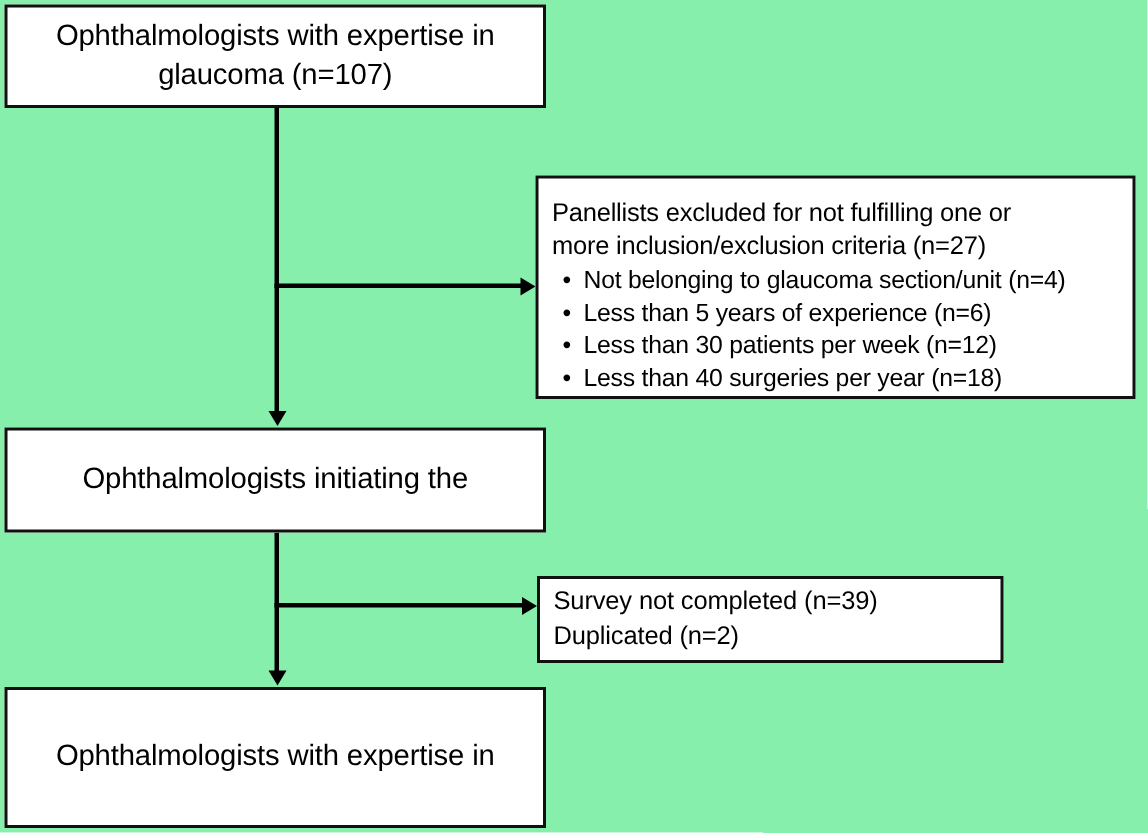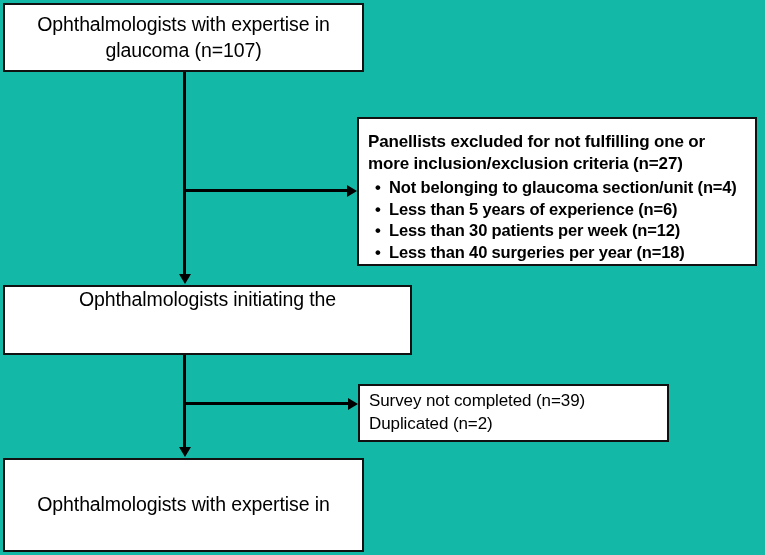--- a/index.html
+++ b/index.html
@@ -5,21 +5,21 @@
 <style>
   html, body {
     margin: 0;
     padding: 0;
     background: #ffffff;
   }
   #canvas {
     position: relative;
     width: 765px;
     height: 555px;
-    background: #14b8a6;
+    background: #86efac;
     font-family: "Liberation Sans", "DejaVu Sans", sans-serif;
     color: #000000;
     overflow: hidden;
   }
 
   
   .box {
     position: absolute;
     box-sizing: border-box;
     border: 2px solid #111111;
@@ -39,24 +39,24 @@
 
   .main-text {
     font-size: 19.5px;
     line-height: 1.30;
     letter-spacing: -0.1px;
     padding: 0 8px;
   }
 
   
   #box-enrolled   { left: 3px;   top: 3px;   width: 361px; height: 69px; }
-  #box-initiating { left: 3px;   top: 285px; width: 409px; height: 70px; justify-content: space-between; }
+  #box-initiating { left: 3px;   top: 285px; width: 361px; height: 70px; }
   #box-completing { left: 3px;   top: 458px; width: 361px; height: 94px; }
 
-  #box-excluded   { left: 357px; top: 117px; width: 400px; height: 149px; padding: 16px 8px 5px 9px; font-weight: bold; }
+  #box-excluded   { left: 357px; top: 117px; width: 400px; height: 149px; padding: 16px 8px 5px 9px; }
   #box-notcomplete{ left: 358px; top: 384px; width: 311px; height: 58px; padding: 5px 8px 5px 9px; }
 
   
   .excl-head {
     font-size: 17px;
     line-height: 1.33;
     letter-spacing: -0.15px;
   }
   .bullet-list {
     list-style: none;

